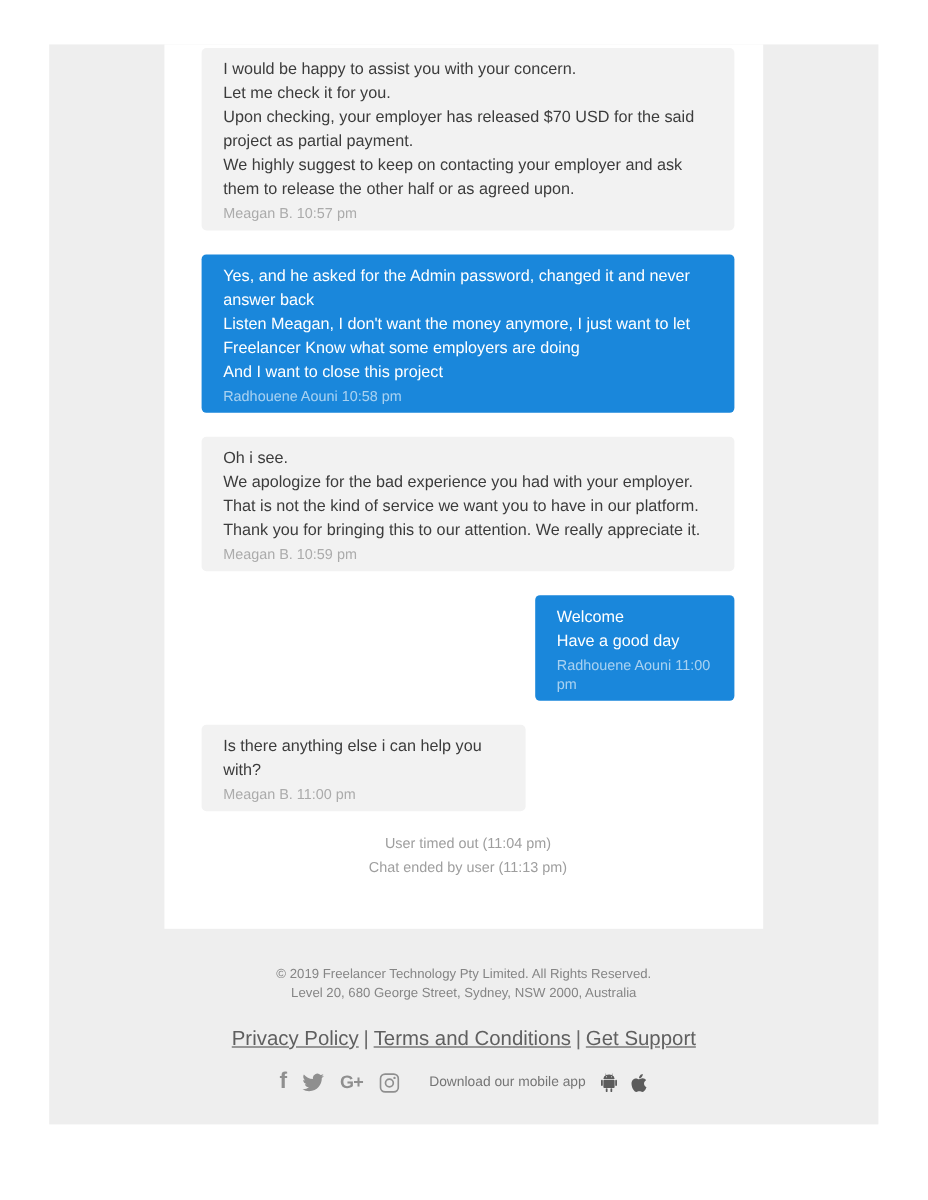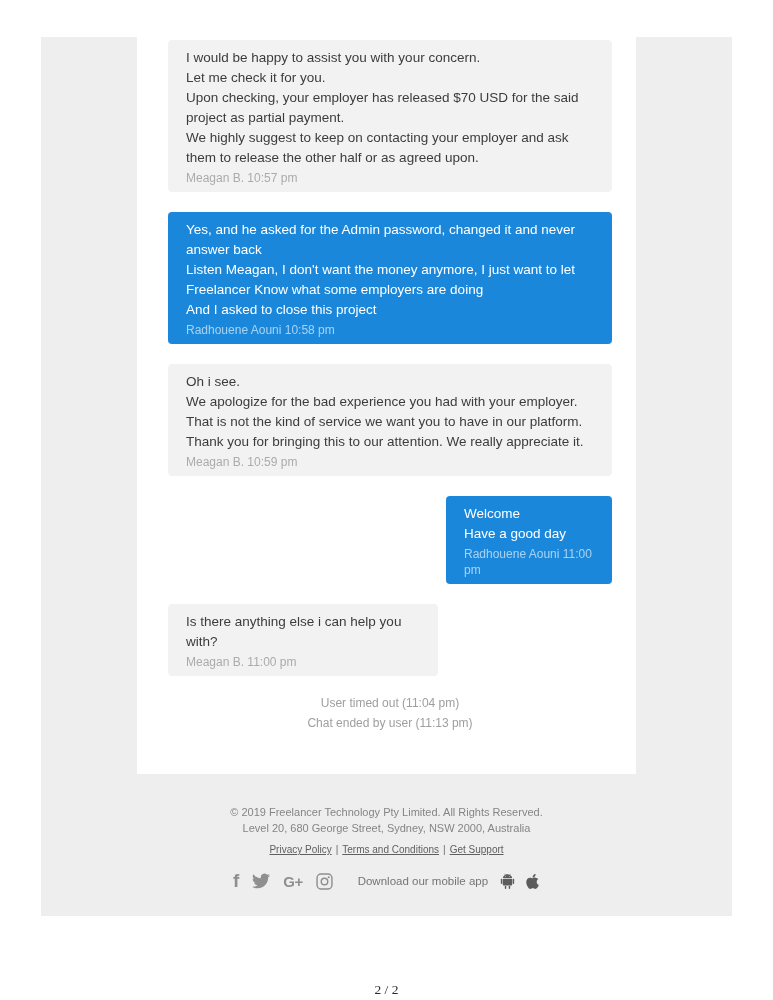--- a/index.html
+++ b/index.html
@@ -71,22 +71,22 @@
     padding-top: 30px;
     text-align: center;
   }
   .footer .copyright,
   .footer .address {
     font-size: 11px;
     line-height: 16px;
     color: #858585;
   }
   .links-row {
-    margin-top: 8px;
-    font-size: 10px;
+    margin-top: 20px;
+    font-size: 17px;
     color: #6b6b6b;
   }
   .links-row a {
     color: #5f5f5f;
     text-decoration: underline;
     cursor: pointer;
   }
   .links-row .sep { margin: 0 4px; text-decoration: none; }
   .social-row {
     margin-top: 17px;
@@ -141,21 +141,21 @@
         <p>I would be happy to assist you with your concern.</p>
         <p>Let me check it for you.</p>
         <p>Upon checking, your employer has released $70 USD for the said project as partial payment.</p>
         <p>We highly suggest to keep on contacting your employer and ask them to release the other half or as agreed upon.</p>
         <div class="meta">Meagan B. 10:57 pm</div>
       </div>
 
       <div class="bubble user">
         <p>Yes, and he asked for the Admin password, changed it and never answer back</p>
         <p>Listen Meagan, I don't want the money anymore, I just want to let Freelancer Know what some employers are doing</p>
-        <p>And I asked to close this project</p>
+        <p>And I want to close this project</p>
         <div class="meta">Radhouene Aouni 10:58 pm</div>
       </div>
 
       <div class="bubble agent">
         <p>Oh i see.</p>
         <p>We apologize for the bad experience you had with your employer. That is not the kind of service we want you to have in our platform.</p>
         <p>Thank you for bringing this to our attention. We really appreciate it.</p>
         <div class="meta">Meagan B. 10:59 pm</div>
       </div>
 

